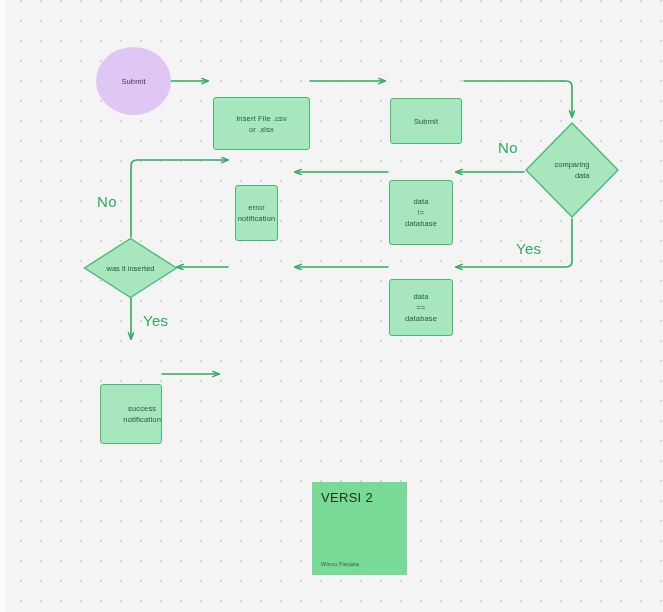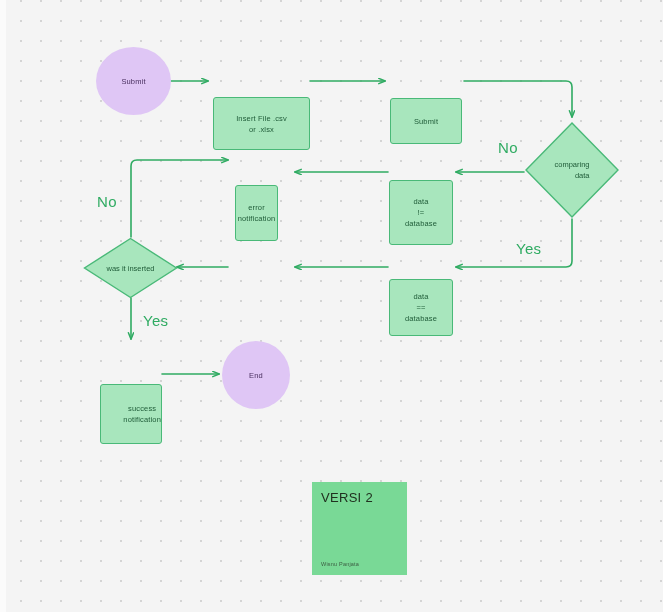--- a/index.html
+++ b/index.html
@@ -211,23 +211,20 @@
     </div>
   </div>
 
   <div class="node rect" style="left:100px; top:344px; width:62px; height:60px;justify-content:flex-end;">
     <div>
       <span class="line2">success</span>
       <span class="line2">notification</span>
     </div>
   </div>
 
-  <div class="node circle" style="left:222px; top:341px; width:68px; height:68px;">
-    <span>End</span>
-  </div>
 
   <div class="edge-label" style="left:498px; top:139px;">No</div>
 
   <div class="edge-label" style="left:516px; top:240px;">Yes</div>
 
   <div class="edge-label" style="left:97px; top:193px;">No</div>
 
   <div class="edge-label" style="left:143px; top:312px;">Yes</div>
 
   <div class="note" style="left:312px; top:482px; width:95px; height:93px;">

